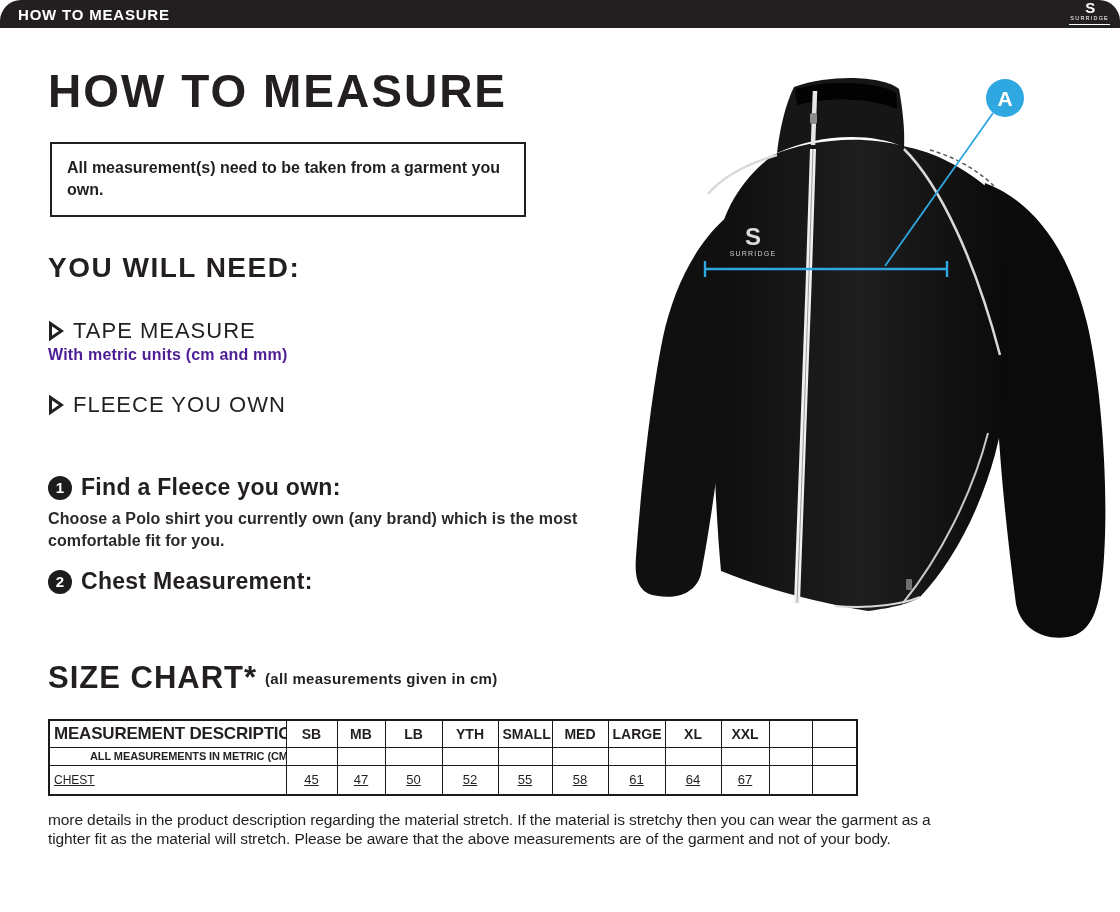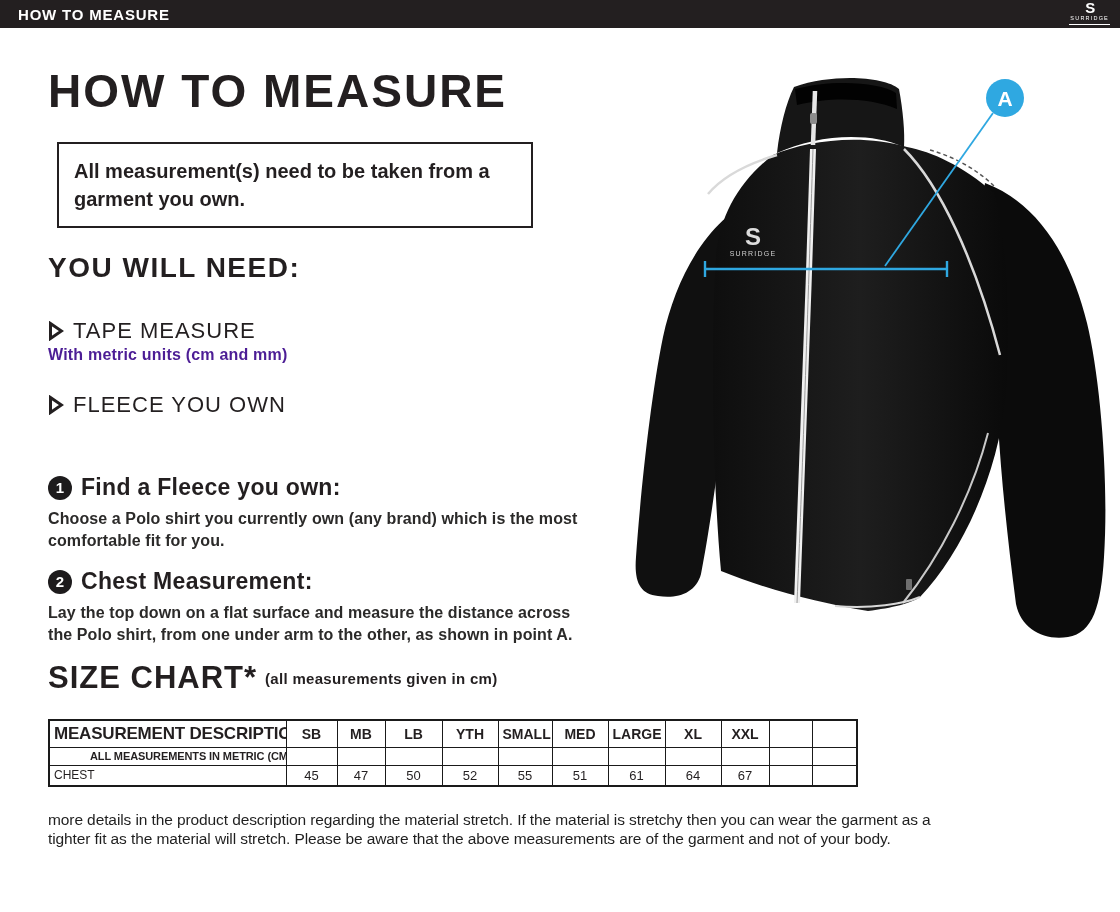--- a/index.html
+++ b/index.html
@@ -1,30 +1,30 @@
 <!DOCTYPE html>
 <html><head>
 <meta charset="utf-8">
 <style>
   html,body{margin:0;padding:0;background:#fff;}
   body{font-family:"Liberation Sans",sans-serif;color:#231f20;}
-  .page{position:relative;width:1120px;height:912px;background:#fff;overflow:hidden;}
+  .page{position:relative;width:1120px;height:912px;background:#fff;overflow:hidden;border-radius:21px;}
 
   
   .topbar{position:absolute;left:0;top:0;width:1120px;height:28px;background:#231f20;display:flex;align-items:center;}
   .topbar-title{color:#fff;font-size:15px;font-weight:700;letter-spacing:.8px;padding-left:18px;}
   .brand{position:absolute;right:10px;top:2px;color:#fff;text-align:center;line-height:1;}
   .brand-s{font-weight:900;font-size:15px;line-height:12px;letter-spacing:-1px;}
   .brand-name{font-size:5.5px;letter-spacing:1.2px;border-bottom:1px solid #fff;padding:1px 1px 2px 1px;margin-top:1px;}
 
   
   .h1{position:absolute;left:48px;top:64px;font-size:46px;font-weight:700;letter-spacing:2px;color:#231f20;}
 
   
-  .notice-box{position:absolute;left:57px;top:142px;width:442px;border:2px solid #231f20;padding:13px 15px;font-size:20px;font-weight:700;line-height:1.4;color:#231f20;}
+  .notice-box{position:absolute;left:50px;top:142px;width:442px;border:2px solid #231f20;padding:13px 15px;font-size:16px;font-weight:700;line-height:1.4;color:#231f20;}
 
   .ywn-heading{position:absolute;left:48px;top:252px;font-size:28px;font-weight:700;letter-spacing:1.5px;}
 
   .need-item{position:absolute;left:48px;}
   .need-item.first{top:318px;}
   .need-item.second{top:392px;}
   .need-head{display:flex;align-items:center;gap:9px;}
   .need-title{font-size:22px;font-weight:400;letter-spacing:1px;}
   .need-desc{font-size:16px;font-weight:700;color:#4c1d95;margin-top:2px;letter-spacing:.2px;}
 
@@ -40,21 +40,21 @@
   .sc-title{font-size:31px;font-weight:700;letter-spacing:1px;}
   .sc-note{font-size:15px;font-weight:700;letter-spacing:.3px;}
 
   table.size{position:absolute;left:48px;top:719px;width:802px;border-collapse:collapse;table-layout:fixed;border:2px solid #1a1a1a;}
   table.size th,table.size td{border:1px solid #1a1a1a;padding:0 4px;overflow:hidden;white-space:nowrap;}
   tr.hdr{height:27px;}
   tr.hdr th{font-size:14px;font-weight:700;text-align:center;}
   tr.hdr th.desc{font-size:17px;text-align:left;letter-spacing:-.2px;}
   tr.metric{height:18px;}
   tr.metric td.lbl{font-size:11px;font-weight:700;letter-spacing:-.1px;padding-left:40px;}
-  tr.vals{height:21px;}
+  tr.vals{height:30px;text-decoration:underline;}
   tr.vals td{font-size:13px;text-align:center;font-weight:400;}
   tr.vals td.lbl{font-size:12px;text-align:left;}
 
   .disclaimer{position:absolute;left:48px;top:810px;width:1060px;font-size:15.5px;color:#1f1f1f;line-height:1.23;letter-spacing:-.1px;}
 
   .figure{position:absolute;left:600px;top:55px;width:520px;height:645px;}
 </style>
 </head>
 <body>
 
@@ -99,21 +99,20 @@
       <span class="step-title">Find a Fleece you own:</span>
     </div>
     <div class="step-desc">Choose a Polo shirt you currently own (any brand) which is the most comfortable fit for you.</div>
   </div>
 
   <div class="step second">
     <div class="step-head">
       <span class="step-num">2</span>
       <span class="step-title">Chest Measurement:</span>
     </div>
-    <div class="step-desc">Lay the top down on a flat surface and measure the distance across the Polo shirt, from one under arm to the other, as shown in point A.</div>
   </div>
 
   <div class="sc-heading">
     <span class="sc-title">SIZE CHART*</span>
     <span class="sc-note">(all measurements given in cm)</span>
   </div>
 
   <table class="size">
     <colgroup>
       <col style="width:237px">
@@ -158,21 +157,21 @@
       <td></td>
       <td></td>
     </tr>
     <tr class="vals">
       <td class="lbl">CHEST</td>
       <td>45</td>
       <td>47</td>
       <td>50</td>
       <td>52</td>
       <td>55</td>
-      <td>51</td>
+      <td>58</td>
       <td>61</td>
       <td>64</td>
       <td>67</td>
       <td></td>
       <td></td>
     </tr>
   </tbody>
     </table>
 
   <div class="disclaimer">

